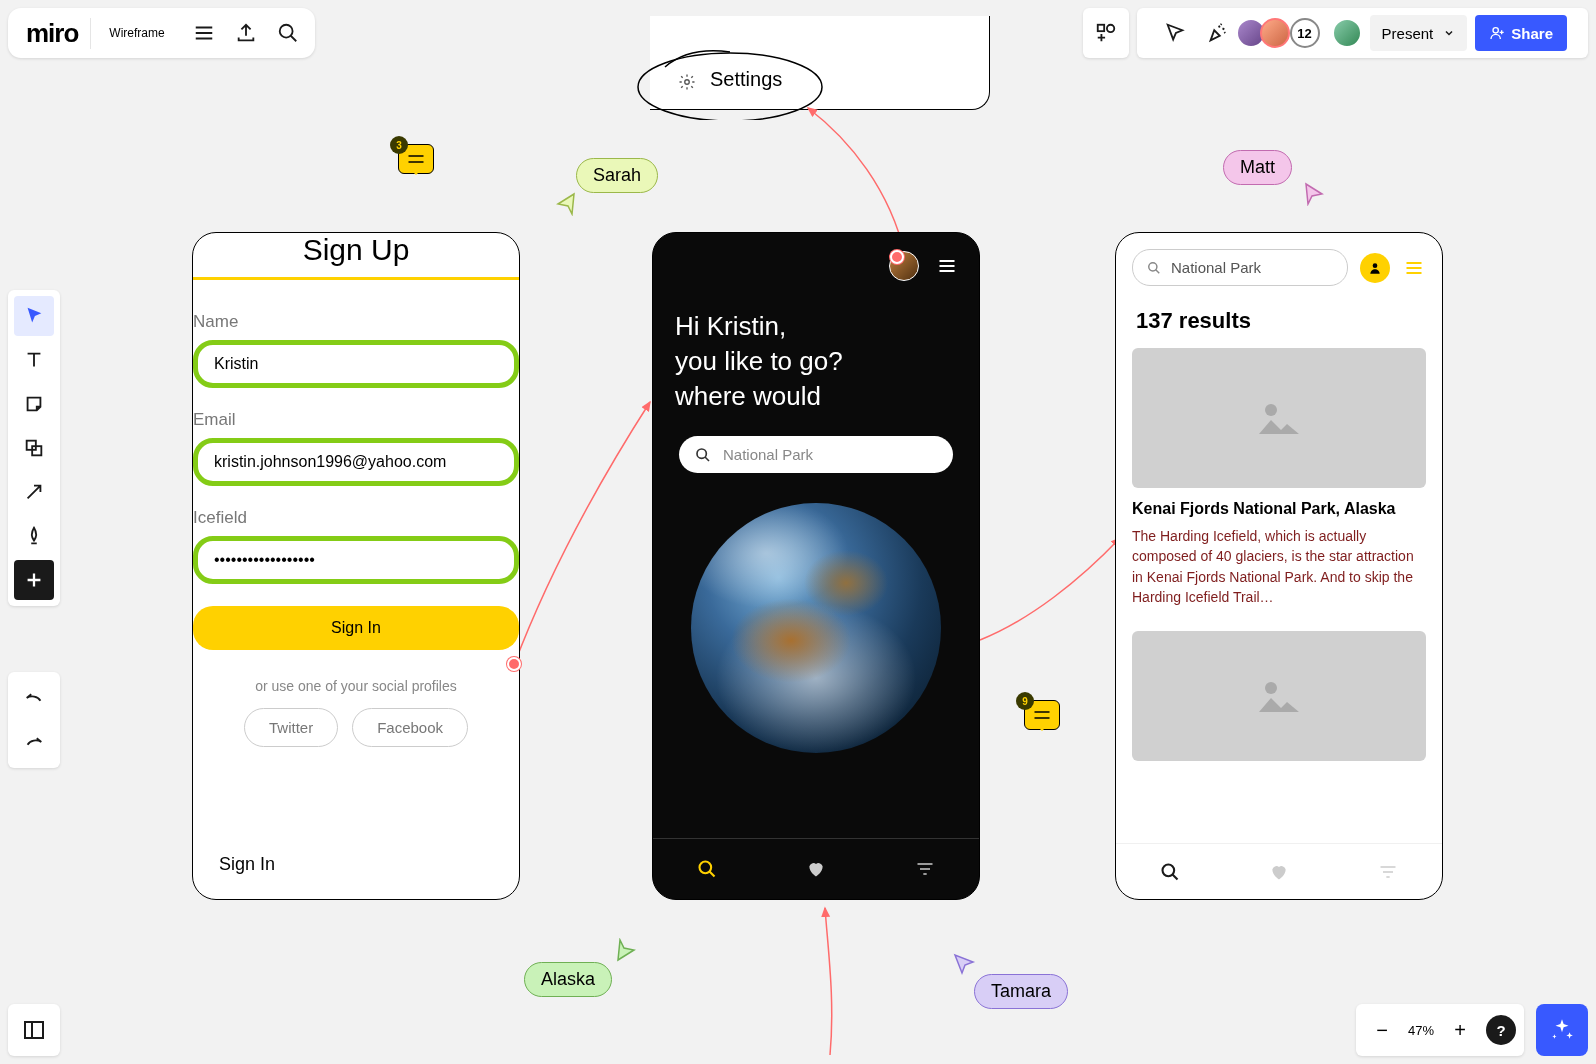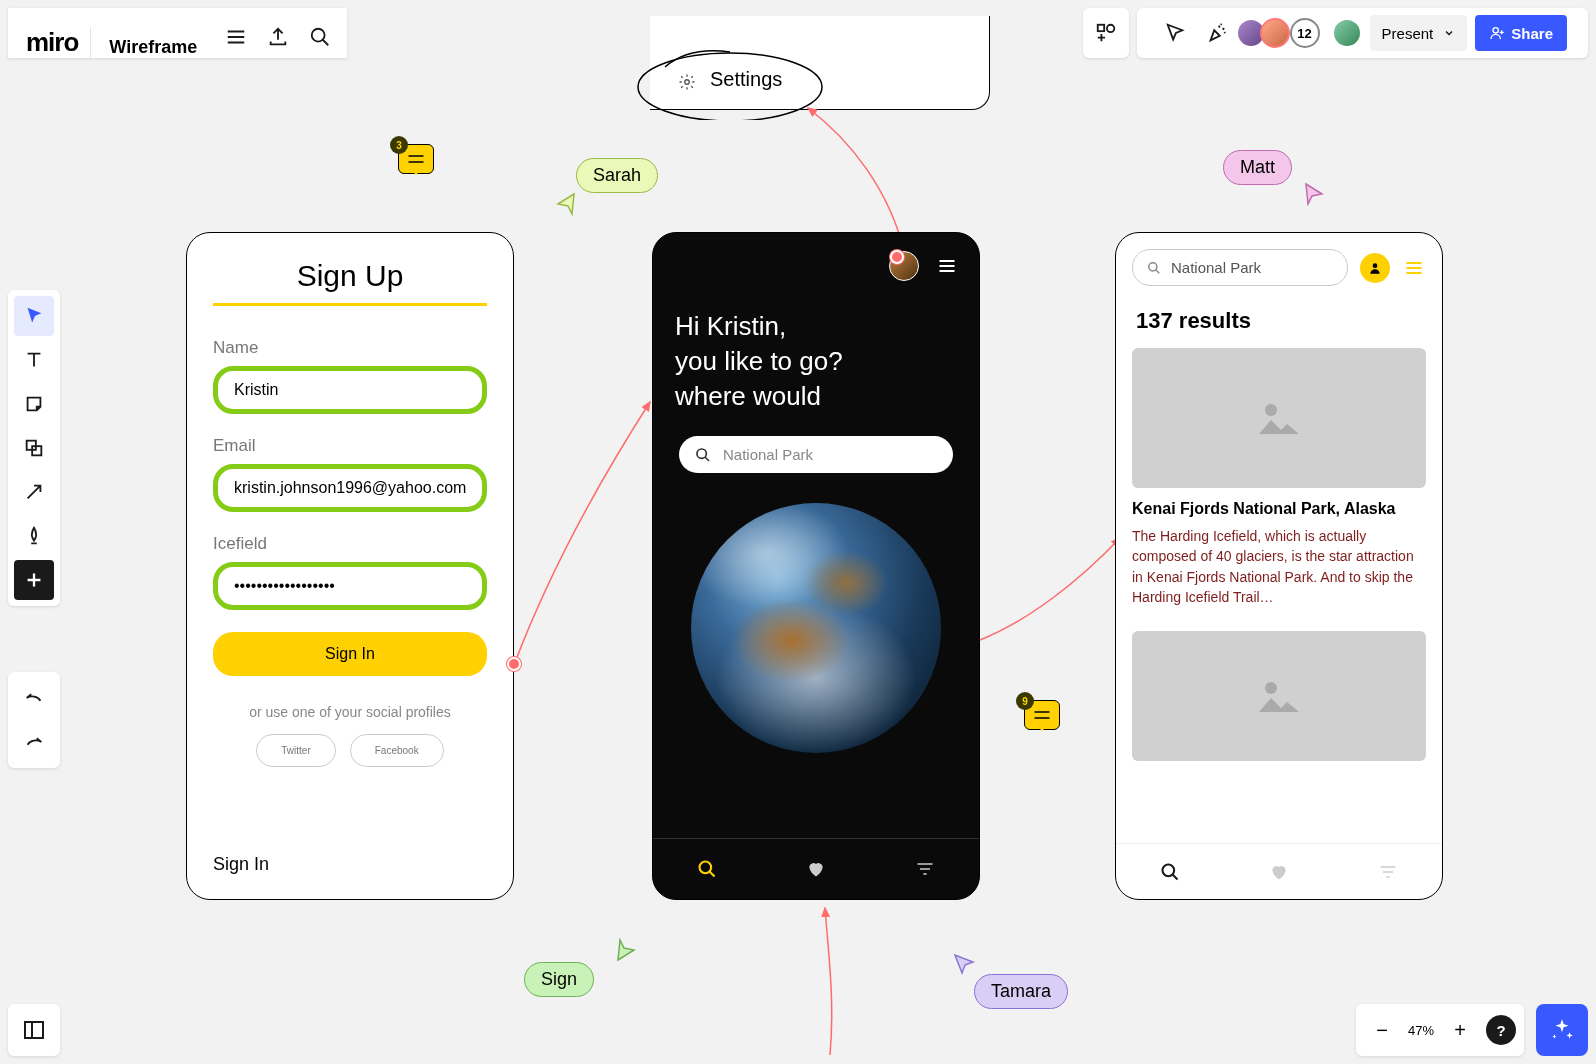--- a/index.html
+++ b/index.html
@@ -11,38 +11,38 @@
   position: relative;
   overflow: hidden;
   transform-origin: top left;
 }
 
 
 .header-left {
   position: absolute;
   top: 8px; left: 8px;
   background: #fff;
-  border-radius: 0;
+  border-radius: 13px;
   box-shadow: 0 1px 3px rgba(0,0,0,.12);
   height: 50px;
   display: flex;
-  align-items: flex-end;
+  align-items: center;
   padding: 0 6px;
 }
 .miro-logo {
   font-weight: 800;
   font-size: 26px;
   letter-spacing: -1px;
   padding: 0 12px;
   border-right: 1px solid #e5e5e5;
 }
 .board-name {
   padding: 0 18px;
-  font-size: 18px;
-  font-weight: 700;
+  font-size: 12px;
+  font-weight: 400;
 }
 .hdr-btn {
   width: 42px; height: 42px;
   display: flex; align-items: center; justify-content: center;
   border-radius: 4px;
   cursor: pointer;
 }
 .hdr-btn svg { width: 22px; height: 22px; stroke: #1a1a1a; stroke-width: 2; fill: none; }
 
 
@@ -182,29 +182,29 @@
   border-radius: 24px;
   background: #fff;
   border: 1.5px solid #000;
 }
 .phone-dark {
   background: #0a0a0a;
   border-color: #000;
 }
 
 
-.p1 { left: 186px; top: 232px; width: 328px; height: 668px; padding: 26px; }
+.p1 { left: 192px; top: 232px; width: 328px; height: 668px; }
 .p1 h2 { text-align:center; font-size: 30px; font-weight: 500; }
 .p1-underline { height: 3px; background: #ffd100; margin: 10px 0 32px; }
 .p1 label { color: #777; font-size: 17px; display:block; margin-bottom: 8px; }
 .p1 input { width: 100%; border: 5px solid #84cc16; border-radius: 20px; padding: 10px 16px; font-size: 16px; margin-bottom: 22px; }
 .p1 .signin-btn { width: 100%; background: #ffd100; border: none; border-radius: 20px; padding: 13px; font-size: 16px; font-weight: 500; }
 .p1 .alt { text-align: center; color: #888; font-size: 14px; margin: 28px 0 14px; }
 .p1 .social { display:flex; gap: 14px; justify-content:center;}
-.p1 .social button { border: 1px solid #ccc; background: #fff; border-radius: 20px; padding: 10px 24px; color:#777; font-size: 10px;}
+.p1 .social button { border: 1px solid #ccc; background: #fff; border-radius: 20px; padding: 10px 24px; color:#777; font-size: 15px;}
 .p1 .footer-link { position:absolute; bottom: 24px; left: 26px; font-size: 18px; }
 
 
 .p2 { left: 652px; top: 232px; width: 328px; height: 668px; color:#fff; }
 .p2-top { display:flex; justify-content:flex-end; align-items:center; gap: 16px; padding: 18px 20px; }
 .p2-av { width:30px;height:30px;border-radius:50%;background:linear-gradient(135deg,#c08040,#503010);border:1px solid #fff; }
 .p2-text { padding: 10px 22px 22px; font-size: 26px; line-height: 1.35; font-weight:500;}
 .p2-search { margin: 0 26px; background:#fff; border-radius: 22px; padding: 10px 16px; display:flex; align-items:center; gap:12px; color:#888;font-size:15px;}
 .earth { margin: 30px auto 0; width: 250px; height: 250px; border-radius: 50%;
   background: radial-gradient(circle at 35% 30%, #7ab0d8 0%, #3a6a9a 30%, #1a3a5a 60%, #04121e 100%);
@@ -406,21 +406,21 @@
 <div class="cursor-label" style="left:576px;top:158px;background:#eaf8b8;border-color:#9bb84a">Sarah</div>
 <svg class="cursor-arrow" style="left:554px;top:192px" width="24" height="24">
     <path d="M20 2L4 12l10 2 4 8z" fill="#eaf8b8" stroke="#9bb84a" stroke-width="1.5"></path>
   </svg>
 
 <div class="cursor-label" style="left:1223px;top:150px;background:#f4c6ea;border-color:#c26bb0">Matt</div>
 <svg class="cursor-arrow" style="left:1302px;top:182px" width="24" height="24">
     <path d="M4 2l16 10-10 2-4 8z" fill="#f4c6ea" stroke="#c26bb0" stroke-width="1.5"></path>
   </svg>
 
-<div class="cursor-label" style="left:524px;top:962px;background:#c9f2b8;border-color:#6fb054">Sign</div>
+<div class="cursor-label" style="left:524px;top:962px;background:#c9f2b8;border-color:#6fb054">Alaska</div>
 <svg class="cursor-arrow" style="left:614px;top:938px" width="24" height="24">
     <path d="M4 22l16-10-10-2-4-8z" fill="#c9f2b8" stroke="#6fb054" stroke-width="1.5"></path>
   </svg>
 
 <div class="cursor-label" style="left:974px;top:974px;background:#d8cef6;border-color:#8a72d6">Tamara</div>
 <svg class="cursor-arrow" style="left:952px;top:952px" width="24" height="24">
     <path d="M3 3l7 18 3-8 8-3z" fill="#d8cef6" stroke="#8a72d6" stroke-width="1.5"></path>
   </svg>
 
 <div class="phone p1">

